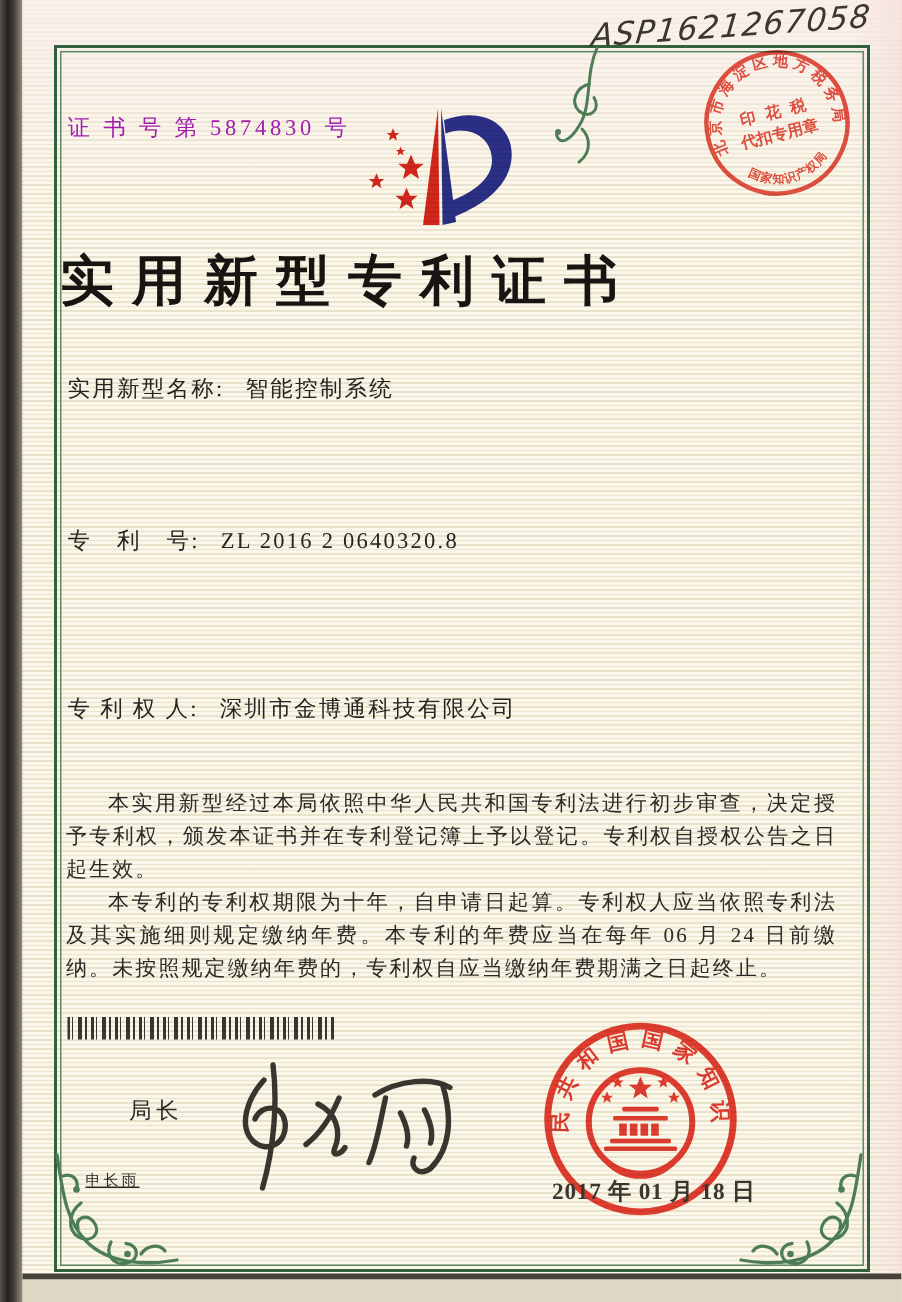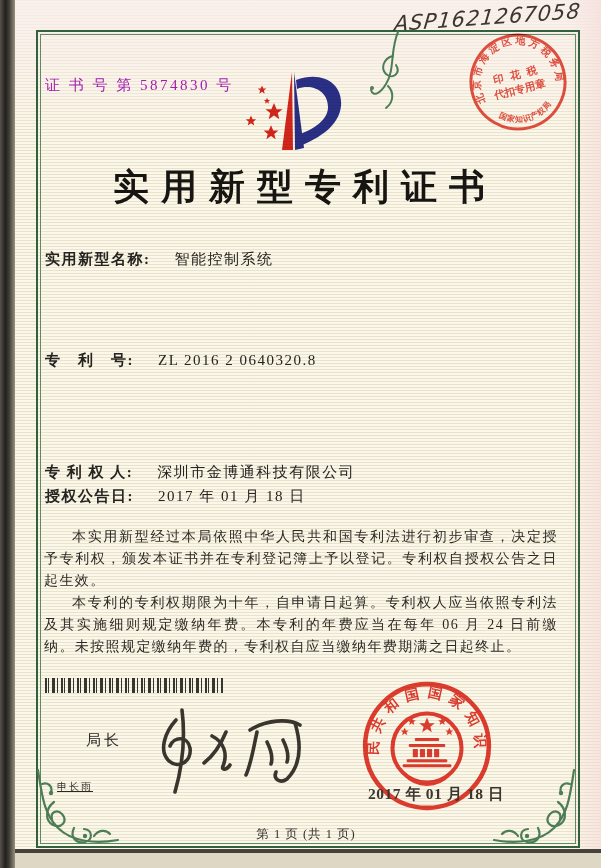--- a/index.html
+++ b/index.html
@@ -20,24 +20,24 @@
   .below-strip{position:absolute;left:15px;top:853px;width:586px;height:15px;background:#ddd7c4;}
   
   .frame-outer{position:absolute;left:36px;top:30px;width:540px;height:814px;
     border:2px solid #33603d;}
   .frame-inner{position:absolute;inset:2px;border:1px solid #5d8a63;}
   .abs{position:absolute;}
   .handwritten{left:394px;top:5px;width:200px;color:#3a372f;
     font-family:"DejaVu Sans",sans-serif;font-style:italic;font-size:21px;
     letter-spacing:1px;transform:rotate(-4deg) skewX(-10deg);}
   .certno{left:45px;top:76px;font-size:15px;letter-spacing:2.5px;color:#a21caf;}
-  .title{left:40px;top:163px;width:530px;text-align:center;font-size:36px;
+  .title{left:40px;top:163px;width:530px;text-align:left;font-size:36px;
     font-weight:700;letter-spacing:12px;color:#171512;}
   .field{left:45px;font-size:15px;color:#262420;letter-spacing:1.5px;white-space:nowrap;}
-  .flabel{margin-right:24px;font-weight:bold;}
+  .flabel{margin-right:14px;}
   .paras{left:44px;top:510px;width:514px;font-size:14px;line-height:22px;
     letter-spacing:1.4px;color:#2c2a25;text-align:justify;margin-top:16px;}
   .paras p{margin:0;text-indent:2em;}
   .barcode{left:45px;top:678px;width:178px;height:15px;
     background:repeating-linear-gradient(90deg,#1d1c1a 0 2px,transparent 2px 3px,
       #1d1c1a 3px 4px,transparent 4px 7px,#1d1c1a 7px 10px,transparent 10px 12px,
       #1d1c1a 12px 13px,transparent 13px 16px);opacity:.88;}
   .director-title{left:57px;top:731px;font-size:15px;letter-spacing:3px;color:#2a2824;margin-left:29px;}
   .director-name{left:57px;top:780px;font-size:10px;letter-spacing:2px;color:#2a2824;text-decoration:underline;}
   .seal-date{left:368px;top:784px;font-size:15.5px;font-weight:700;
@@ -115,23 +115,20 @@
 
   <div class="abs field" style="top:250px">
     <span class="flabel">实用新型名称:</span><span class="fvalue">智能控制系统</span>
   </div>
   <div class="abs field" style="top:351px">
     <span class="flabel">专　利　号:</span><span class="fvalue">ZL 2016 2 0640320.8</span>
   </div>
   <div class="abs field" style="top:463px">
     <span class="flabel">专 利 权 人:</span><span class="fvalue">深圳市金博通科技有限公司</span>
   </div>
-  <div class="abs field" style="top:487px">
-    <span class="flabel">授权公告日:</span><span class="fvalue">2017 年 01 月 18 日</span>
-  </div>
 
   <div class="abs paras">
     <p>本实用新型经过本局依照中华人民共和国专利法进行初步审查，决定授予专利权，颁发本证书并在专利登记簿上予以登记。专利权自授权公告之日起生效。</p>
     <p>本专利的专利权期限为十年，自申请日起算。专利权人应当依照专利法及其实施细则规定缴纳年费。本专利的年费应当在每年 06 月 24 日前缴纳。未按照规定缴纳年费的，专利权自应当缴纳年费期满之日起终止。</p>
   </div>
 
   <div class="abs barcode"></div>
 
   <div class="abs director-title">局长</div>
   <div class="abs director-name">申长雨</div>
@@ -188,14 +185,13 @@
       <rect x="70" y="73" width="5" height="8"></rect>
       <rect x="77" y="73" width="5" height="8"></rect>
       <rect x="50" y="83" width="40" height="3" rx="1"></rect>
       <rect x="46" y="88" width="48" height="3" rx="1"></rect>
       <path d="M48,98 A30,30 0 0 0 92,98" stroke="#e02a1e" stroke-width="3.5" fill="none"></path>
     </g>
   </svg>
 
   <div class="abs seal-date">2017 年 01 月 18 日</div>
 
-  <div class="abs footer">第 1 页 (共 1 页)</div>
 </div>
 
 </body></html>

